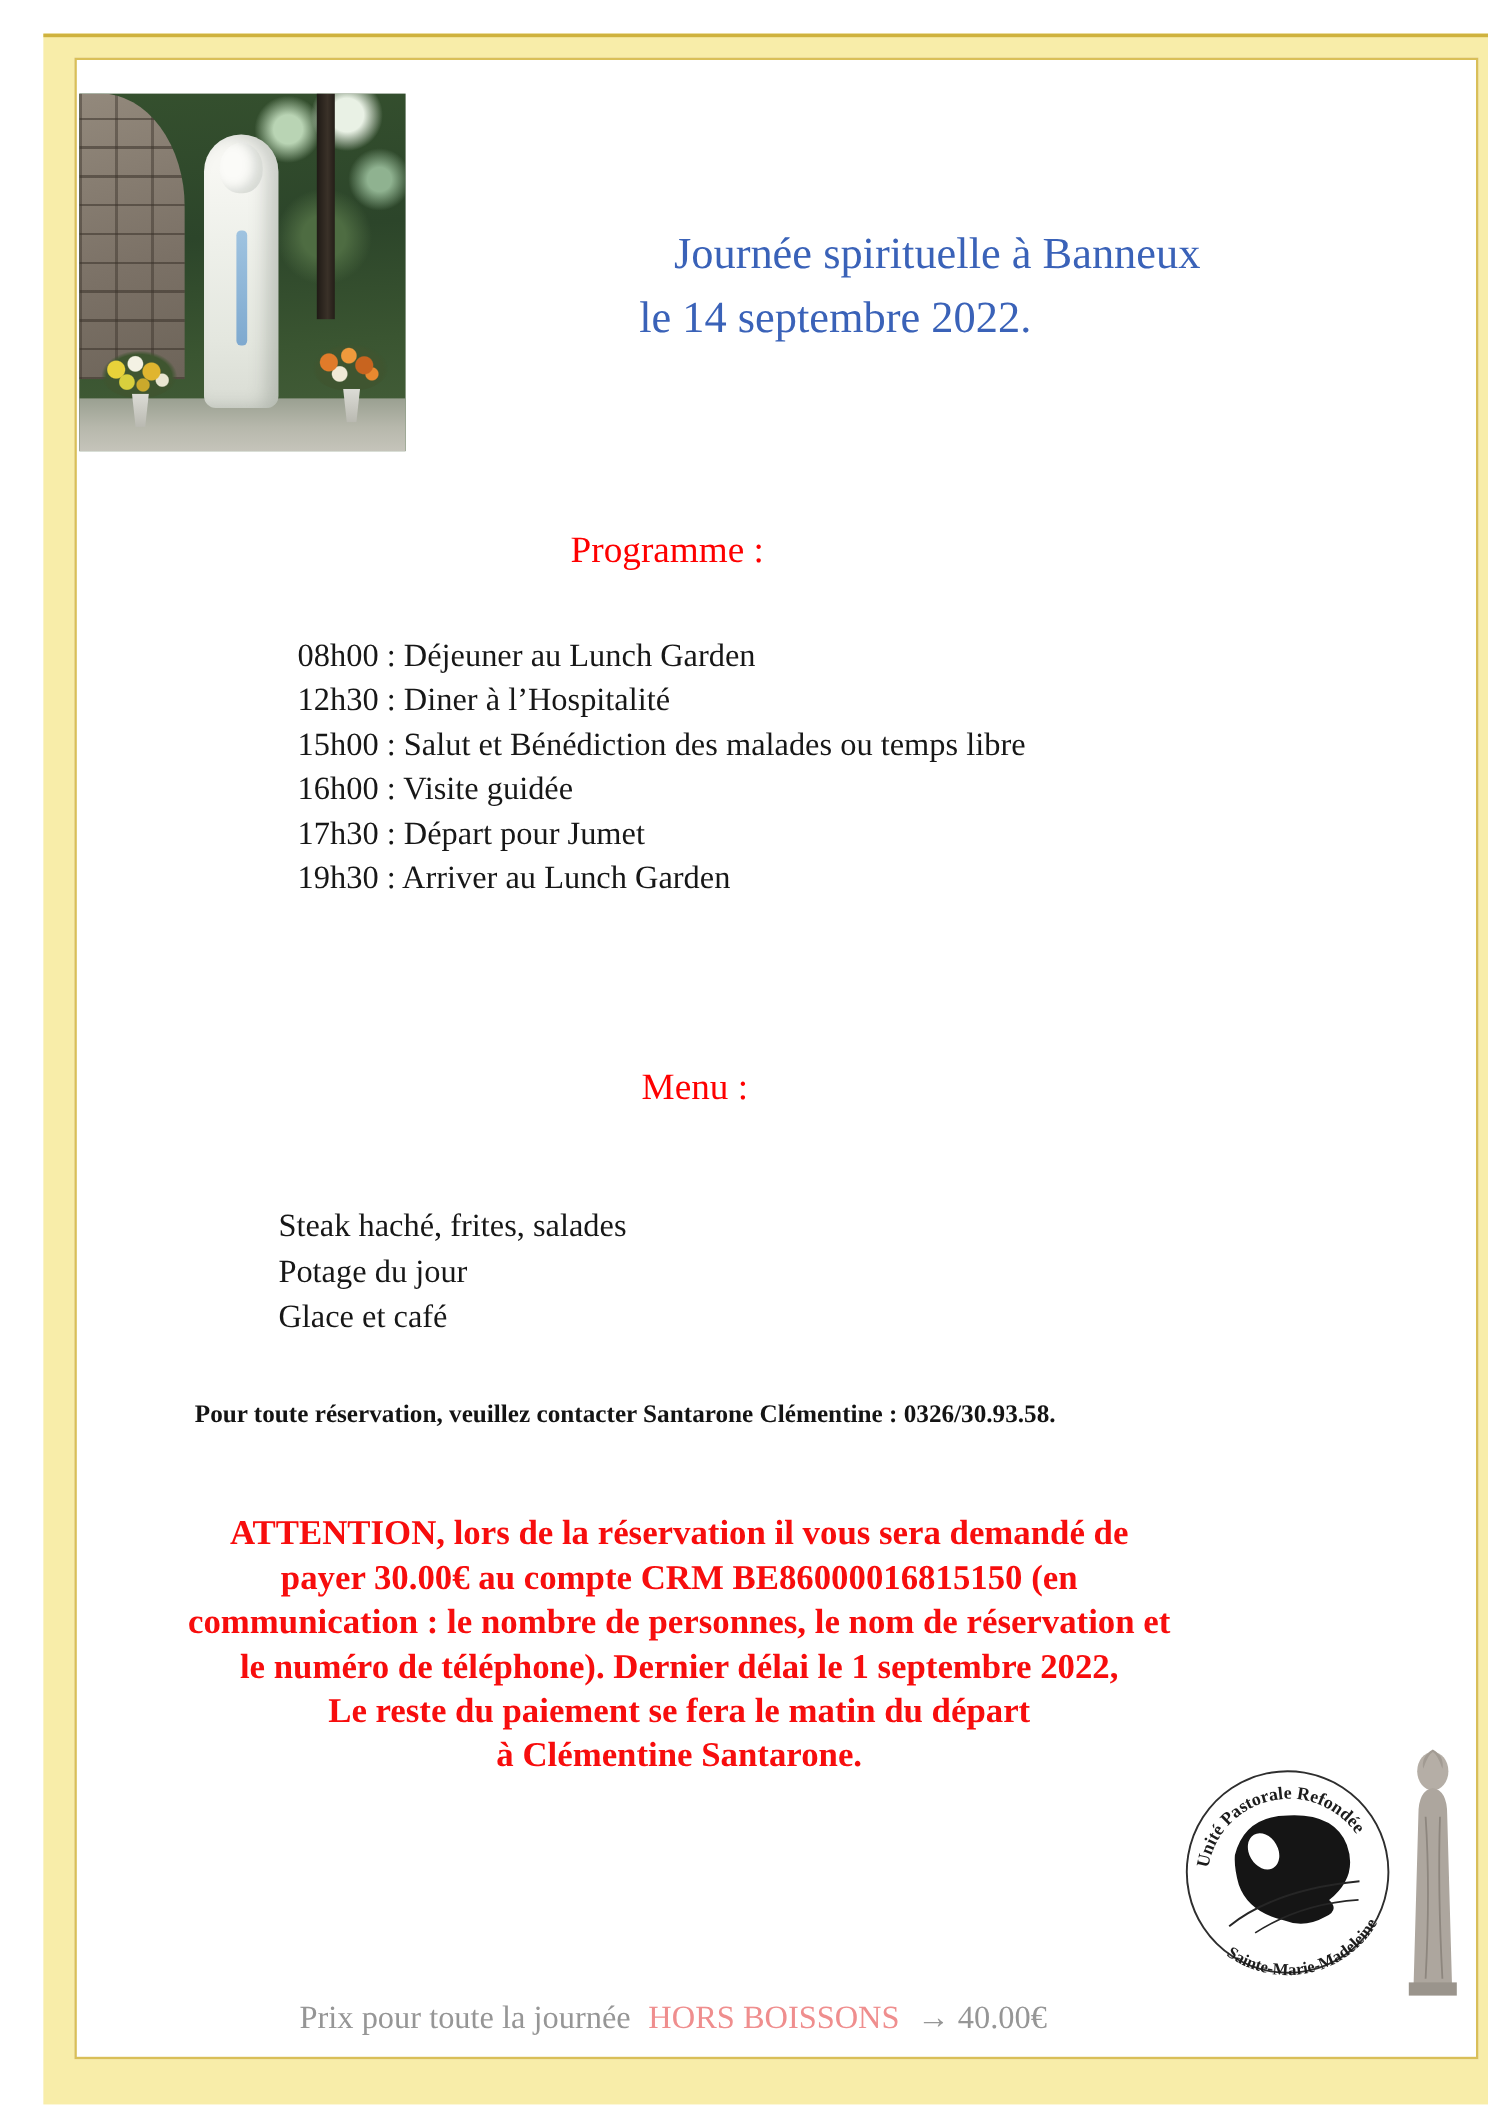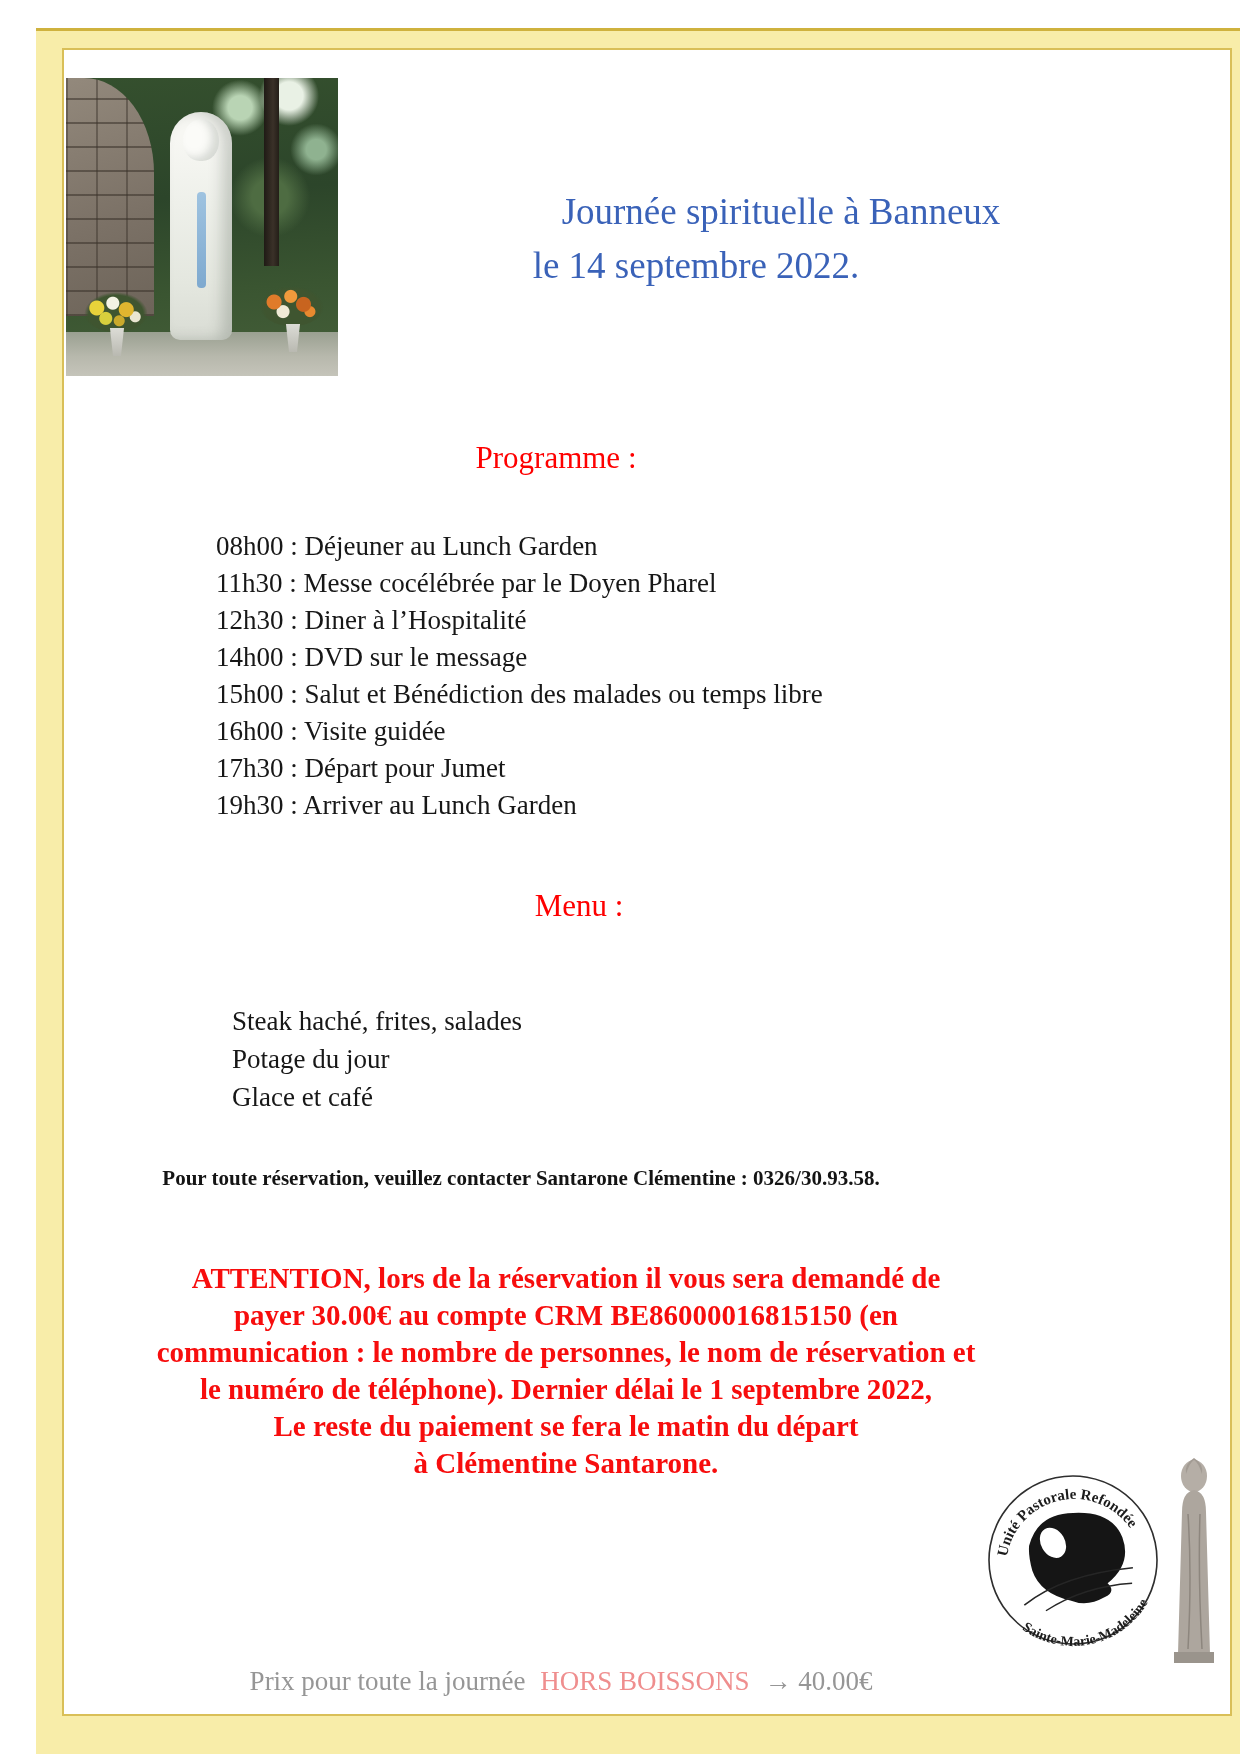--- a/index.html
+++ b/index.html
@@ -57,21 +57,21 @@
 
   
   .t-line{position:absolute;text-align:center;color:#3a62b8;font-size:37px;white-space:nowrap;}
   .t-line1{left:325px;width:840px;top:190px;}
   .t-line2{left:240px;width:840px;top:244px;}
 
   .sec-heading{position:absolute;text-align:center;color:#fe0000;font-size:31px;white-space:nowrap;}
   .h-programme{left:0;width:1040px;top:440px;text-align:center;}
   .h-menu{left:23px;width:1040px;top:888px;}
 
-  .prog-list{position:absolute;left:180px;top:528px;color:#171717;font-size:27px;line-height:37px;}
+  .prog-list{position:absolute;left:212px;top:528px;color:#171717;font-size:27px;line-height:37px;}
   .menu-list{position:absolute;left:196px;top:1002px;color:#171717;font-size:27px;line-height:38px;}
 
   .reserve{position:absolute;left:0;width:970px;top:1166px;text-align:center;
     color:#141414;font-size:21px;font-weight:bold;white-space:nowrap;}
 
   .attn{position:absolute;left:30px;width:1000px;top:1260px;text-align:center;
     color:#f70d0d;font-size:29px;font-weight:bold;line-height:37px;}
 
   .price-line{position:absolute;left:0;width:1050px;top:1666px;text-align:center;
     color:#969696;font-size:27px;white-space:nowrap;}
@@ -97,23 +97,21 @@
     <div class="ph-vase left"></div>
     <div class="ph-vase right"></div>
   </div>
 
   <div class="t-line t-line1">Journée spirituelle à Banneux</div>
   <div class="t-line t-line2">le 14 septembre 2022.</div>
 
   <div class="sec-heading h-programme">Programme :</div>
   <div class="prog-list">
     <div>08h00 : Déjeuner au Lunch Garden</div>
-    <div>11h30 : Messe cocélébrée par le Doyen Pharel</div>
     <div>12h30 : Diner à l’Hospitalité</div>
-    <div>14h00 : DVD sur le message</div>
     <div>15h00 : Salut et Bénédiction des malades ou temps libre</div>
     <div>16h00 : Visite guidée</div>
     <div>17h30 : Départ pour Jumet</div>
     <div>19h30 : Arriver au Lunch Garden</div>
   </div>
 
   <div class="sec-heading h-menu">Menu :</div>
   <div class="menu-list">
     <div>Steak haché, frites, salades</div>
     <div>Potage du jour</div>

